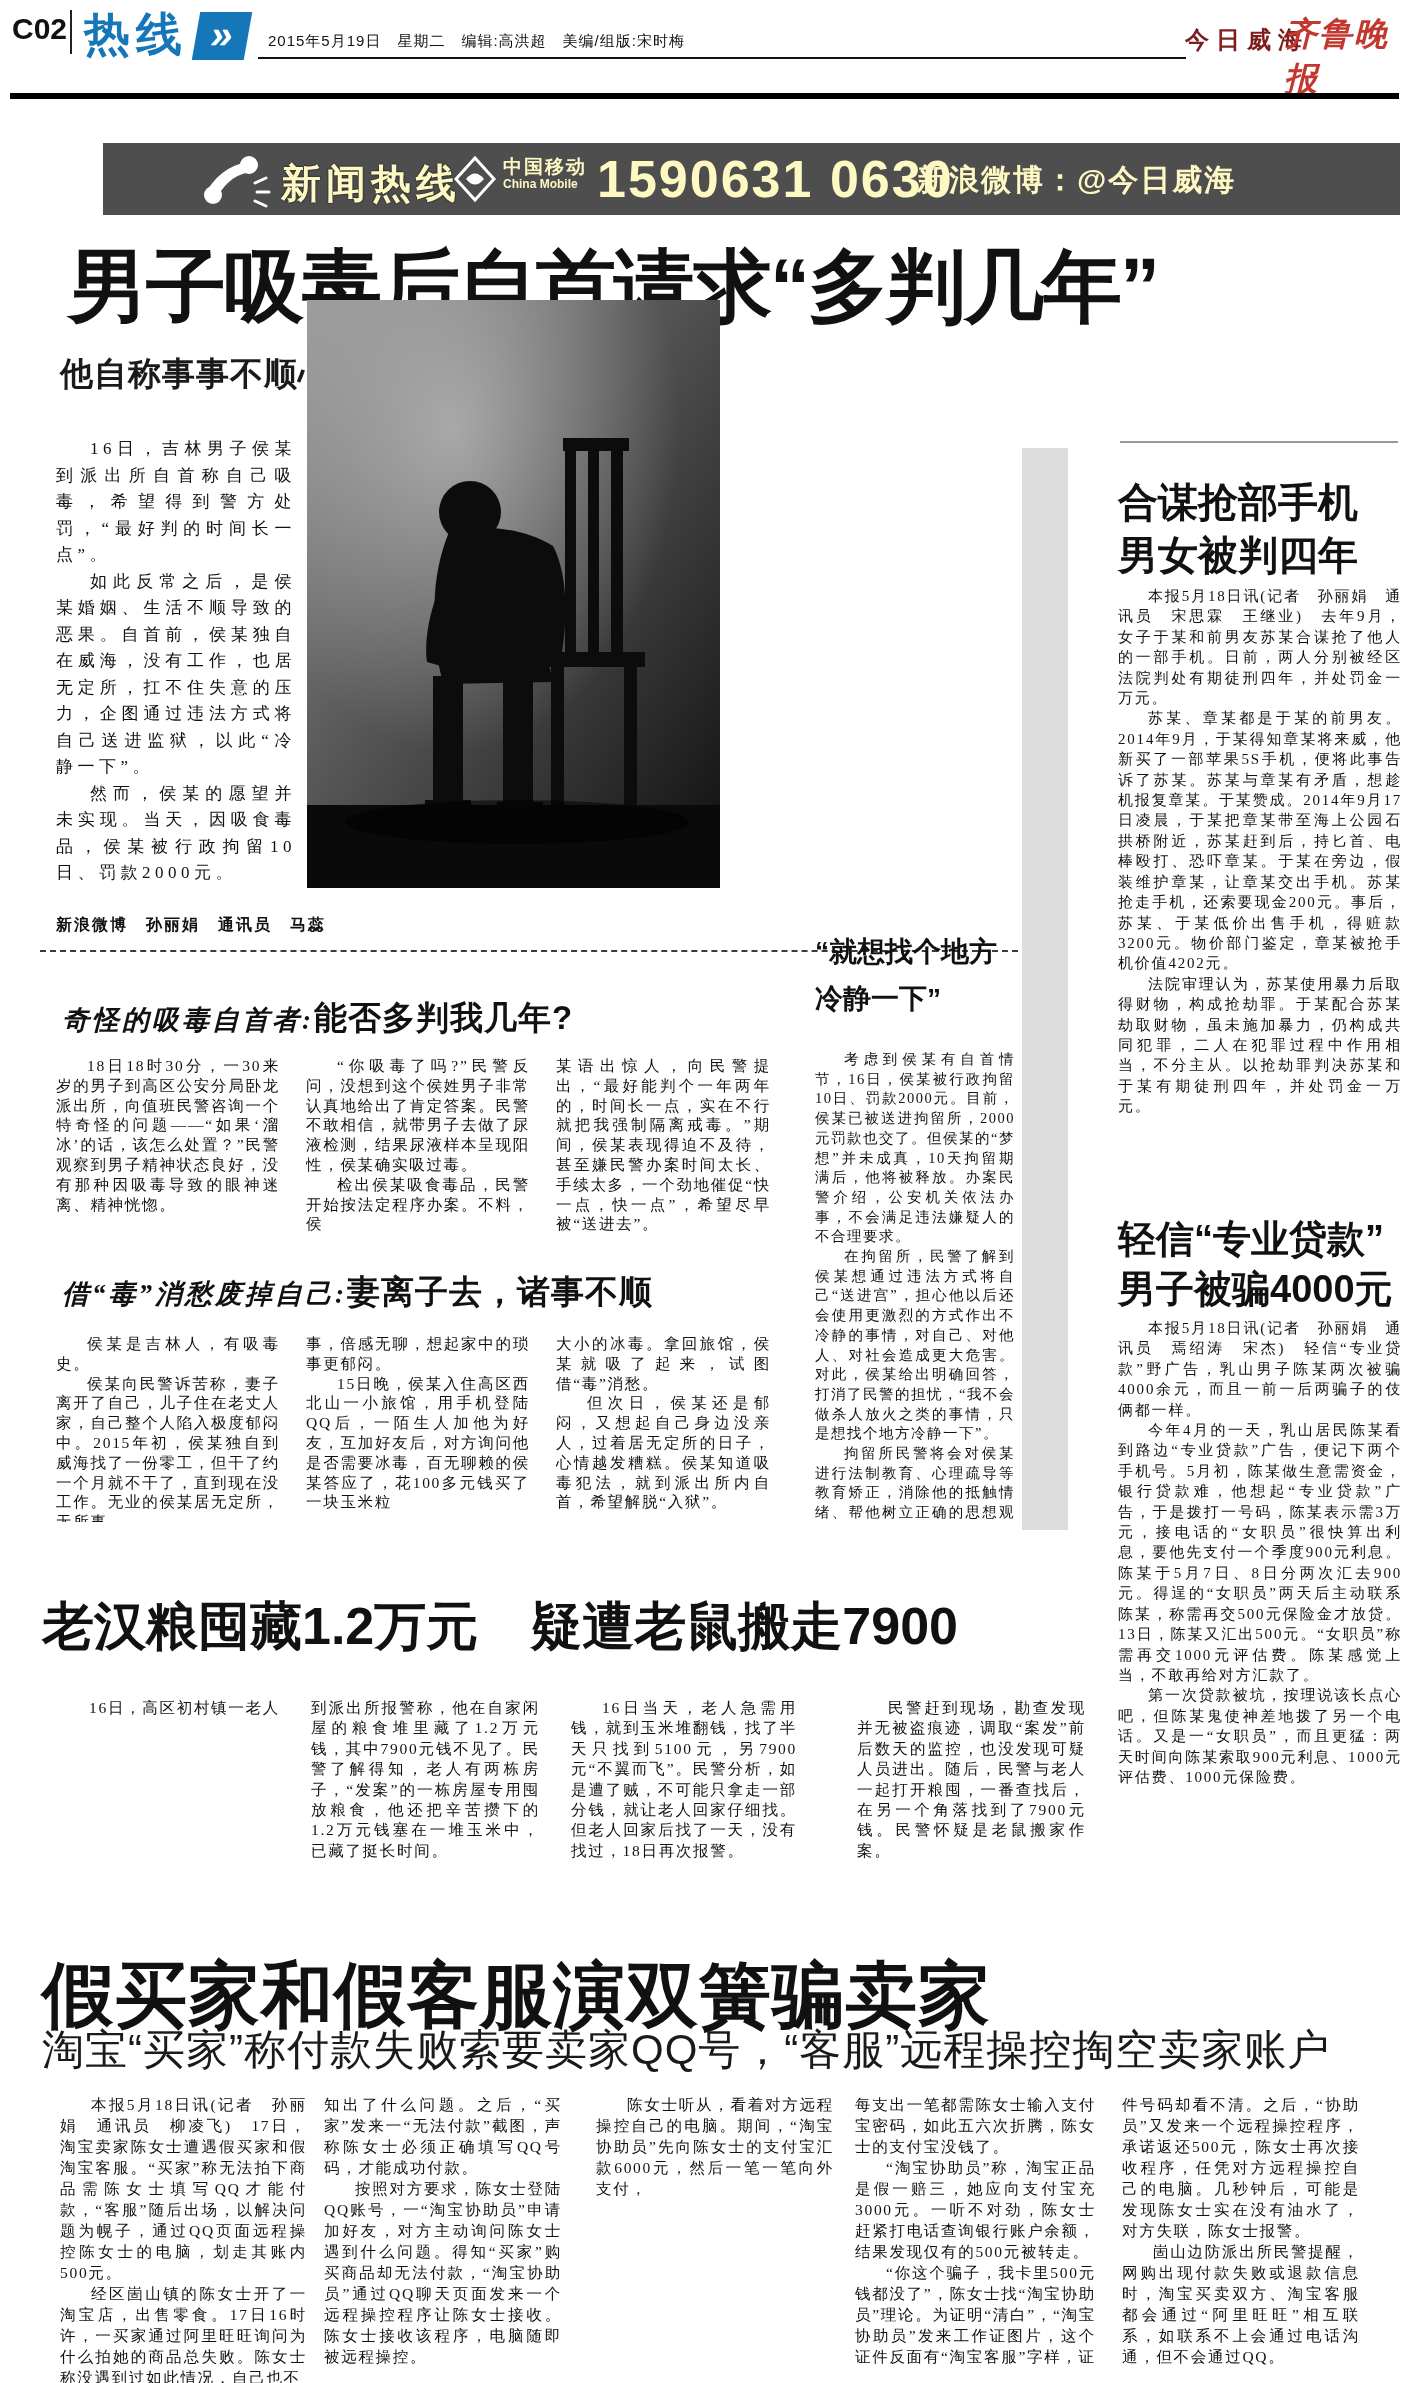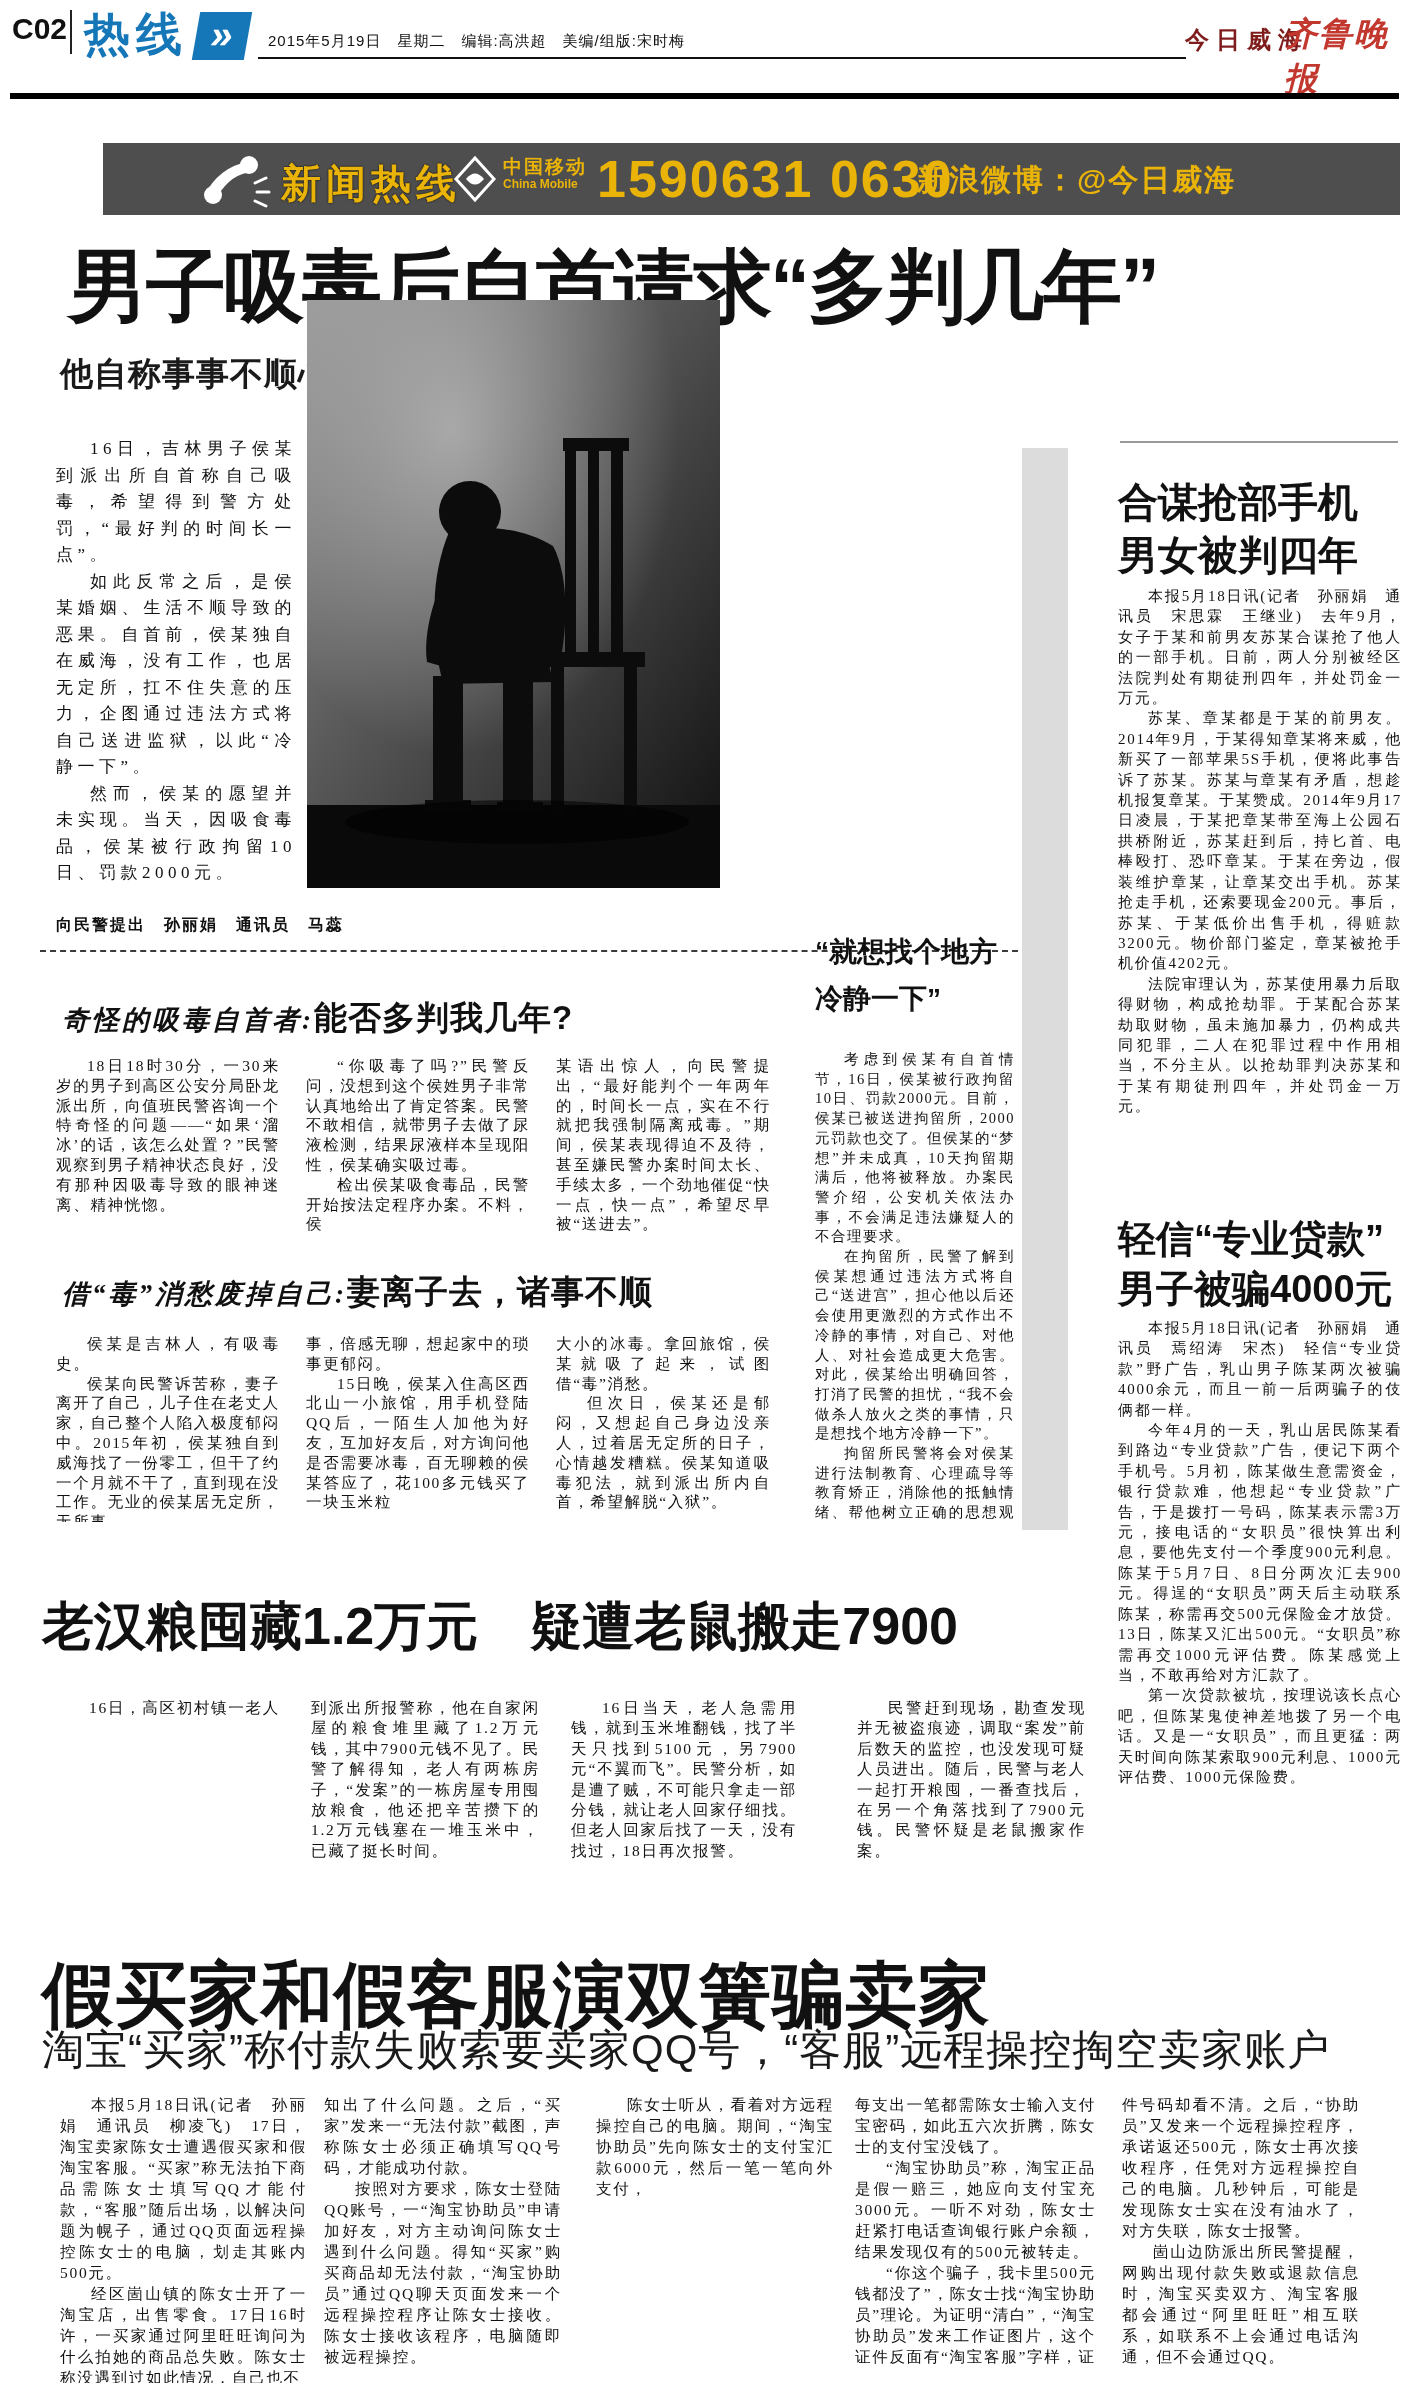--- a/index.html
+++ b/index.html
@@ -17,21 +17,21 @@
   #mast-section{left:84px;top:4px;font-weight:900;font-size:46px;color:#1577b8;letter-spacing:6px;}
   #mast-chev{left:196px;top:12px;width:52px;height:48px;background:#1577b8;color:#fff;
              font-size:40px;font-weight:900;text-align:center;line-height:44px;transform:skewX(-10deg);}
   #mast-date{left:268px;top:32px;font-size:15px;letter-spacing:1px;}
   #mast-rule{left:258px;top:57px;width:928px;height:2px;background:#111;}
   #brand-city{left:1185px;top:24px;font-weight:700;font-size:24px;color:#7f1d1d;letter-spacing:7px;}
   #brand-paper{left:1284px;top:12px;font-weight:700;font-size:33px;color:#c2372e;font-style:italic;letter-spacing:2px;}
   #black-bar{left:10px;top:93px;width:1389px;height:6px;background:#000;}
 
   
-  #banner{left:103px;top:143px;width:1297px;height:72px;background:#4e4e4e;color:#eab308;}
+  #banner{left:103px;top:143px;width:1297px;height:72px;background:#4e4e4e;color:#fef9c3;}
   #banner .item{position:absolute;white-space:nowrap;}
   #hotline-label{left:178px;top:13px;font-weight:900;font-size:40px;letter-spacing:5px;text-shadow:0 0 2px #000;}
   #cm-text{left:400px;top:13px;line-height:1.15;}
   #cm-cn{font-weight:900;font-size:19px;letter-spacing:2px;}
   #cm-en{font-size:12px;font-weight:700;}
   #phone-num{left:494px;top:6px;font-weight:900;font-size:52px;letter-spacing:2px;}
   #weibo{left:814px;top:17px;font-weight:900;font-size:30px;letter-spacing:2px;}
 
   
   #headline{left:68px;top:234px;width:1120px;font-weight:900;font-size:80px;letter-spacing:-2px;white-space:nowrap;}
@@ -167,21 +167,21 @@
       <path d="M128 348 L240 356 L246 382 L136 384 Z"></path>
       <rect x="126" y="376" width="30" height="134"></rect>
       <rect x="196" y="378" width="30" height="132"></rect>
       <path d="M118 500 h46 v12 h-46 z"></path>
       <path d="M190 502 h46 v10 h-46 z"></path>
     </g>
     <ellipse cx="210" cy="522" rx="172" ry="22" fill="#000" opacity="0.55"></ellipse>
   </svg>
 </div>
 
-<div class="abs sans" id="byline">向民警提出　孙丽娟　通讯员　马蕊</div>
+<div class="abs sans" id="byline">新浪微博　孙丽娟　通讯员　马蕊</div>
 <div class="abs" id="dash-rule"></div>
 
 <div class="abs sans" id="quote-title">
   <div>“就想找个地方</div>
   <div>冷静一下”</div>
 </div>
 <div class="abs just" id="quote-body">
   <p>考虑到侯某有自首情节，16日，侯某被行政拘留10日、罚款2000元。目前，侯某已被送进拘留所，2000元罚款也交了。但侯某的“梦想”并未成真，10天拘留期满后，他将被释放。办案民警介绍，公安机关依法办事，不会满足违法嫌疑人的不合理要求。</p>
   <p>在拘留所，民警了解到侯某想通过违法方式将自己“送进宫”，担心他以后还会使用更激烈的方式作出不冷静的事情，对自己、对他人、对社会造成更大危害。对此，侯某给出明确回答，打消了民警的担忧，“我不会做杀人放火之类的事情，只是想找个地方冷静一下”。</p>
   <p>拘留所民警将会对侯某进行法制教育、心理疏导等教育矫正，消除他的抵触情绪、帮他树立正确的思想观念。</p>

